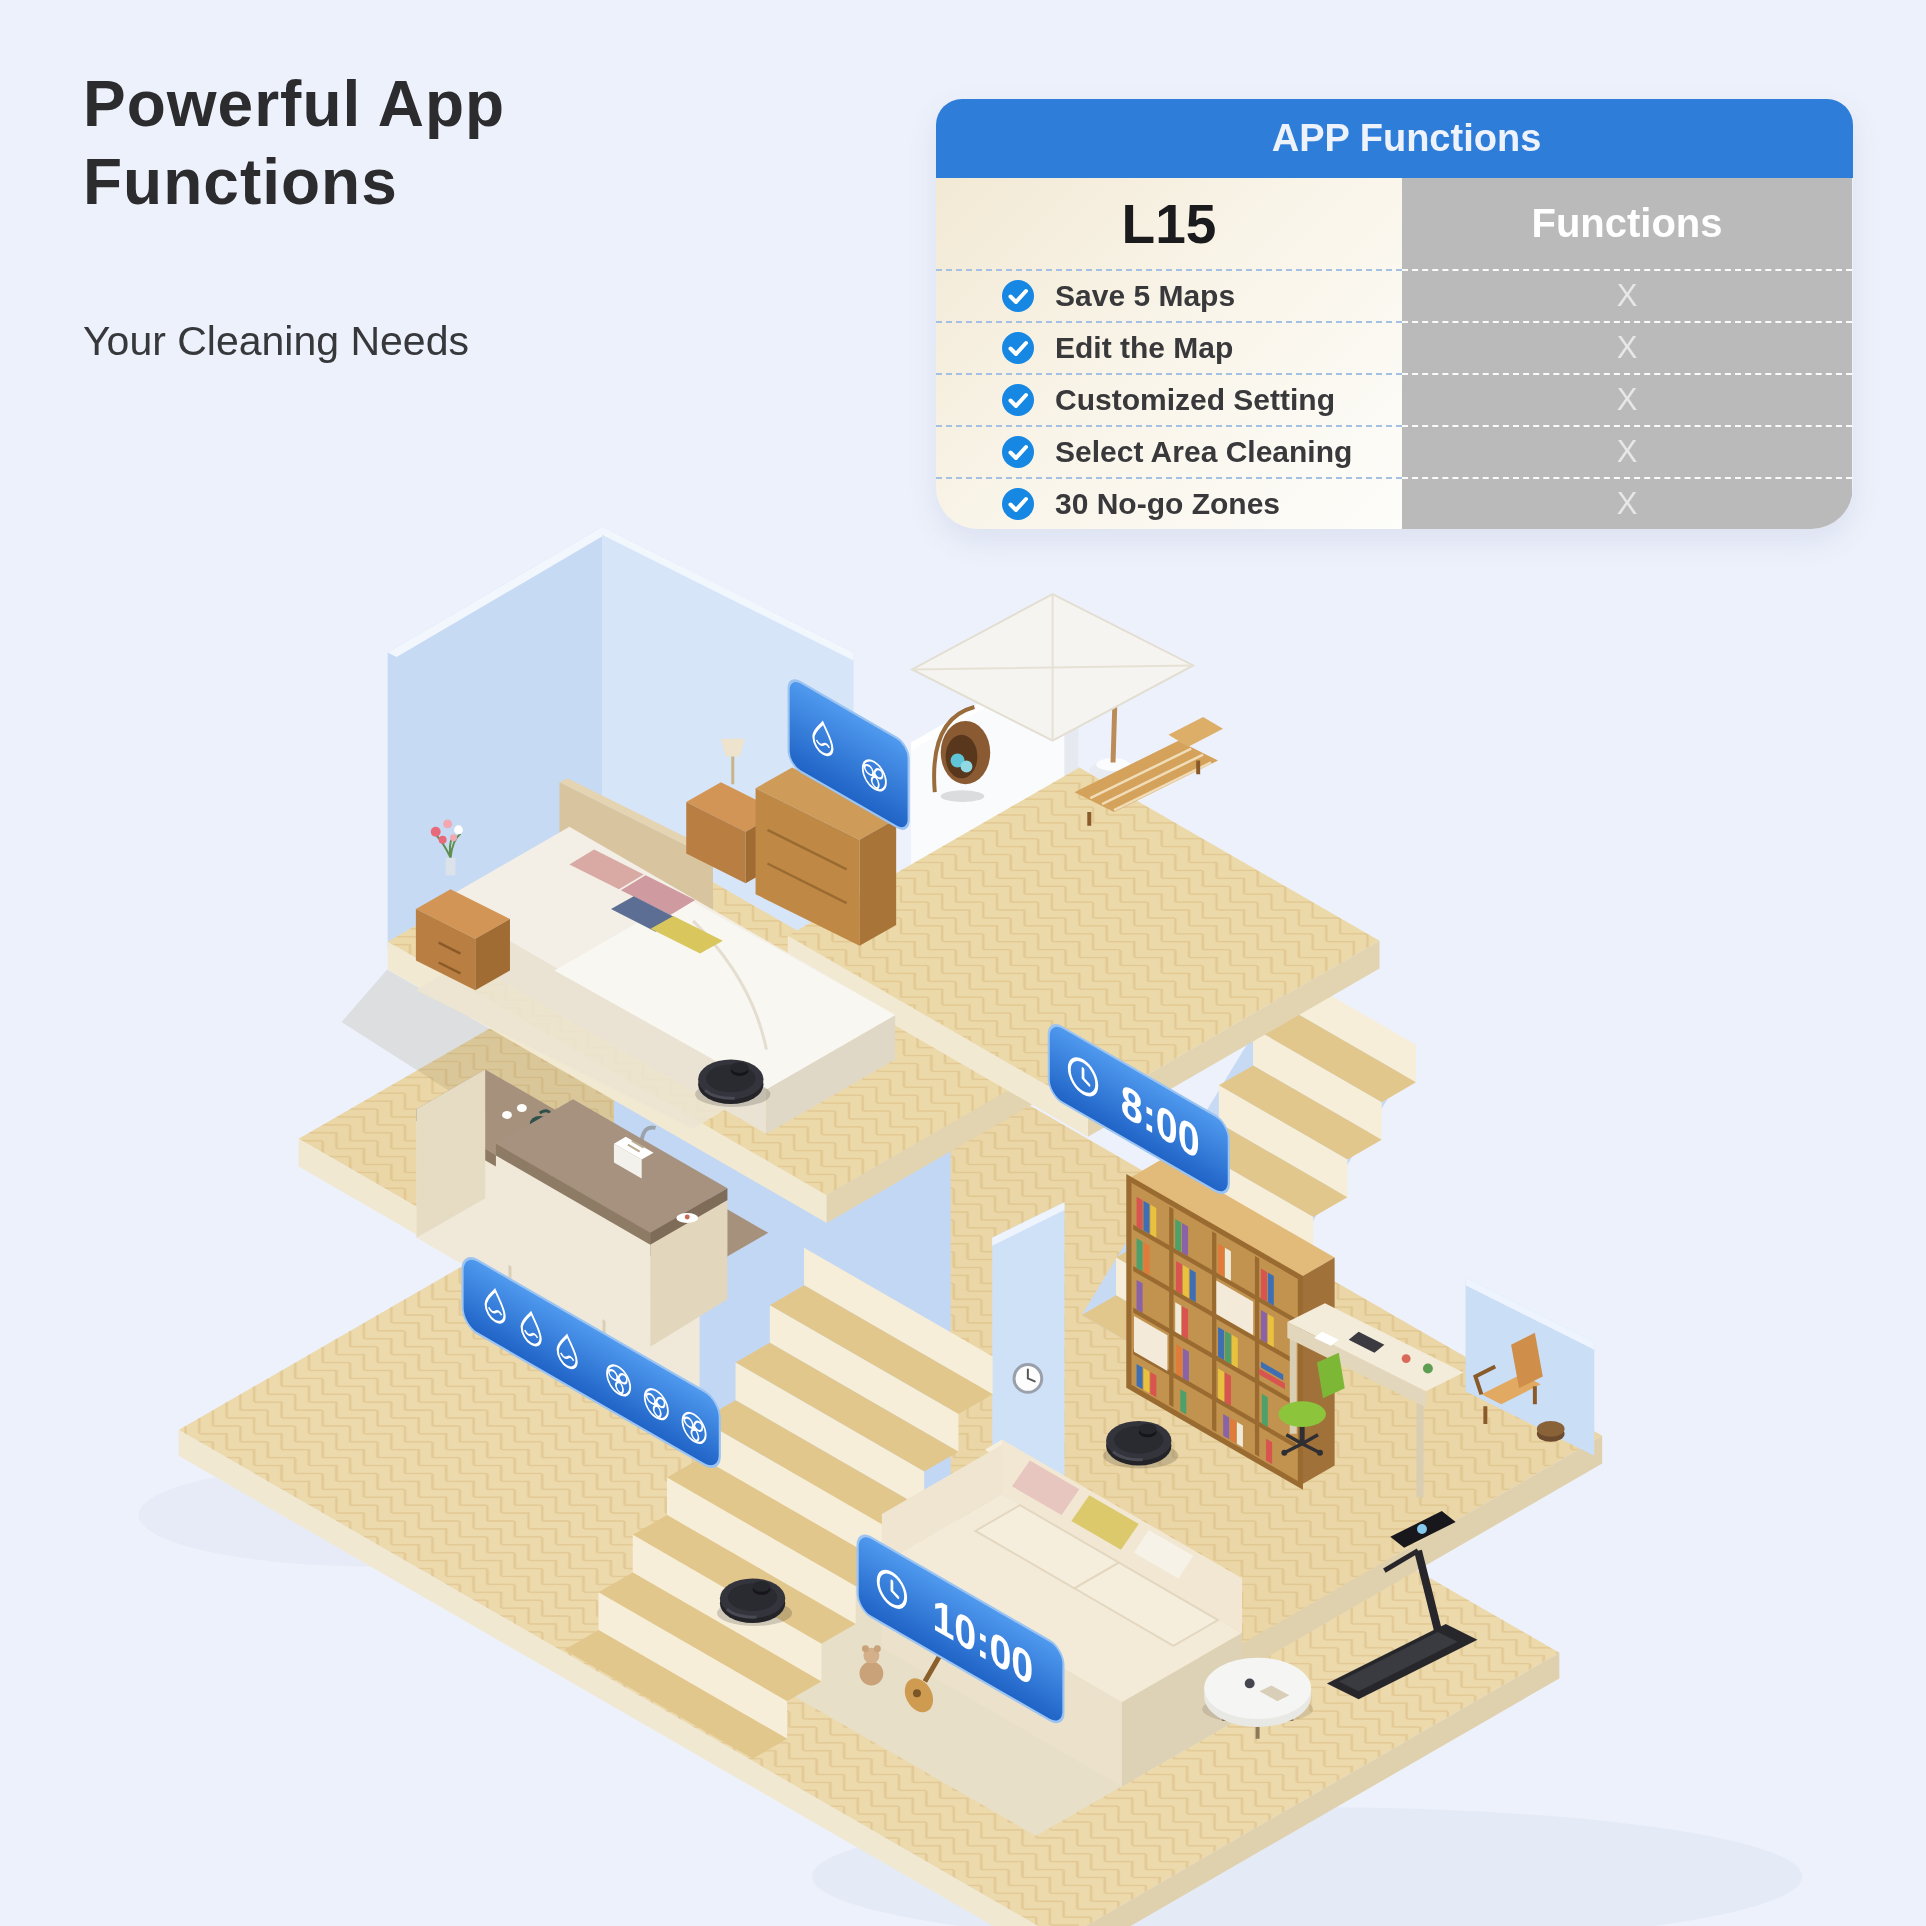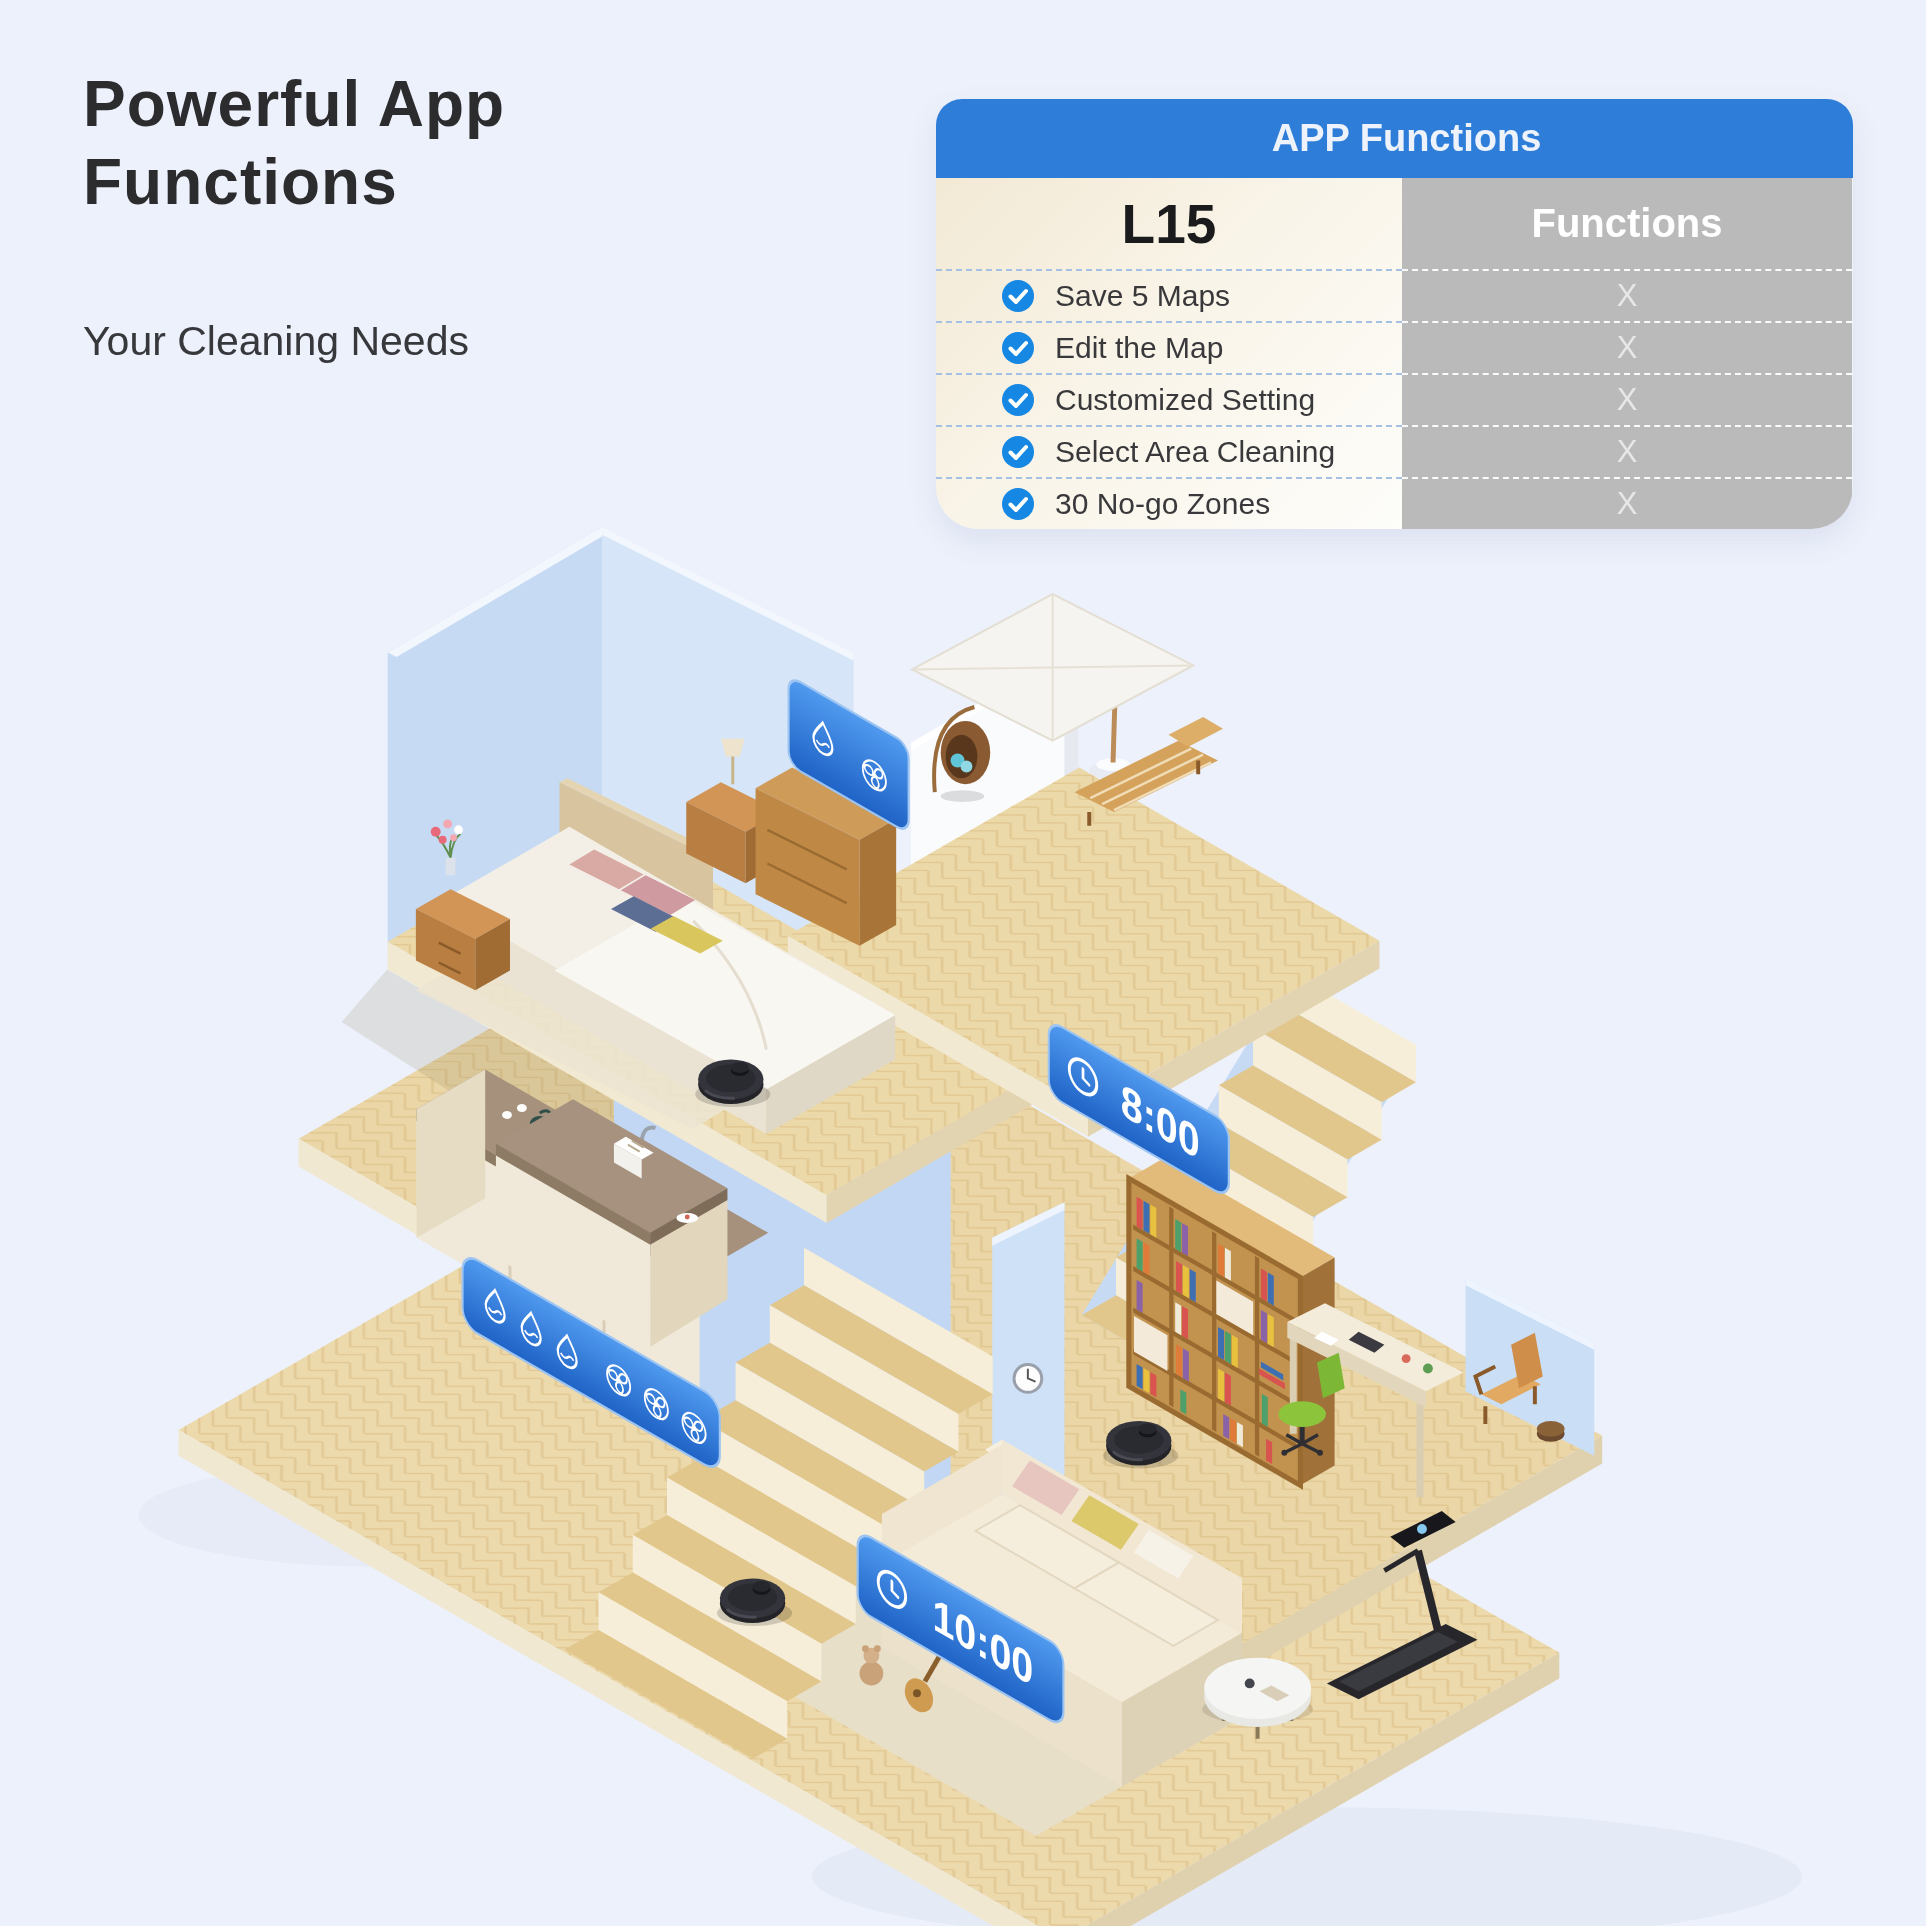--- a/index.html
+++ b/index.html
@@ -14,21 +14,21 @@
        overflow:hidden;box-shadow:0 12px 30px rgba(70,90,150,.10);}
   .cmp-header{height:79px;background:#2e7ed9;color:#eef3fb;font-size:38px;font-weight:700;
               display:flex;align-items:center;justify-content:center;padding-left:24px;}
   .cmp-body{display:grid;grid-template-columns:466px 450px;text-align:center;}
   .col-left{background:linear-gradient(135deg,#f2e9d5 0%,#f9f4e8 45%,#fdfdfa 100%);}
   .col-right{background:#b9bab9;}
   .cell{height:50px;display:flex;align-items:center;}
   .cell.hd{height:91px;justify-content:center;}
   .hd-l{font-size:55px;font-weight:700;color:#1b1b1d;}
   .hd-r{font-size:40px;font-weight:700;color:#ffffff;}
-  .feature{padding-left:65px;gap:20px;font-size:30px;color:#39393c;border-top:2px dashed #a4c0e2;}
+  .feature{padding-left:65px;gap:20px;font-size:30px;color:#39393c;border-top:2px dashed #a4c0e2;font-weight:bold;}
   .xcell{justify-content:center;font-size:31px;color:#e7e7e7;border-top:2px dashed #fbfbfb;}
   .check{width:34px;height:34px;flex:0 0 34px;}
 </style>
 </head>
 <body>
 
 <div class="canvas">
 
   <svg width="1927" height="1927" viewBox="0 0 1946 1946" style="position:absolute;left:0;top:0">
     <defs>

